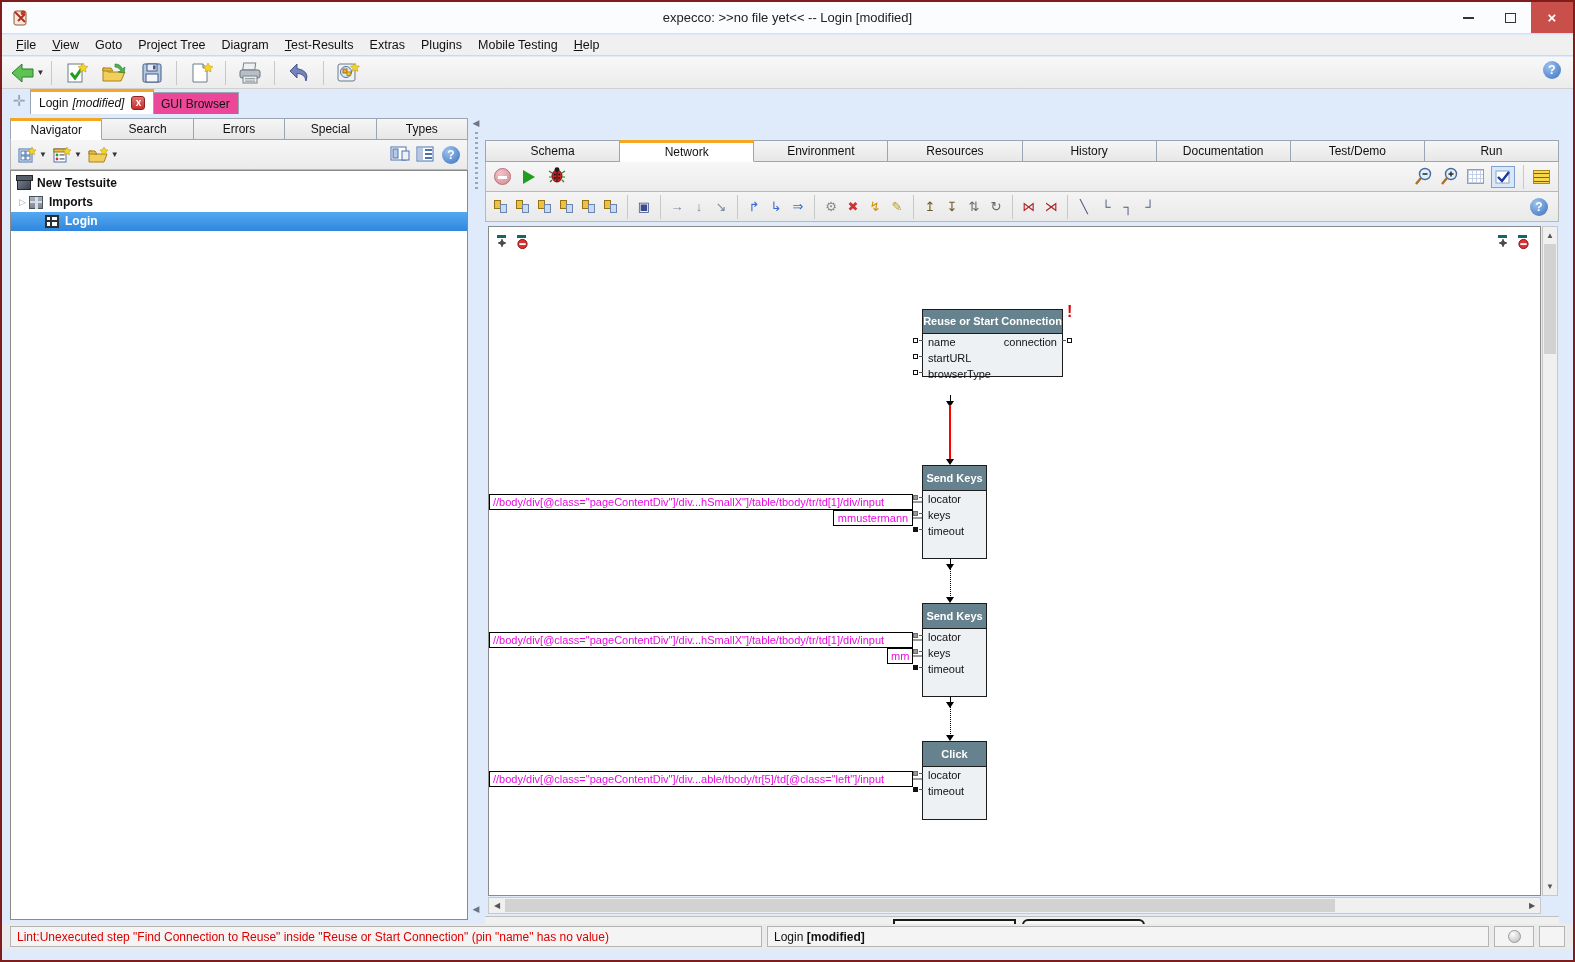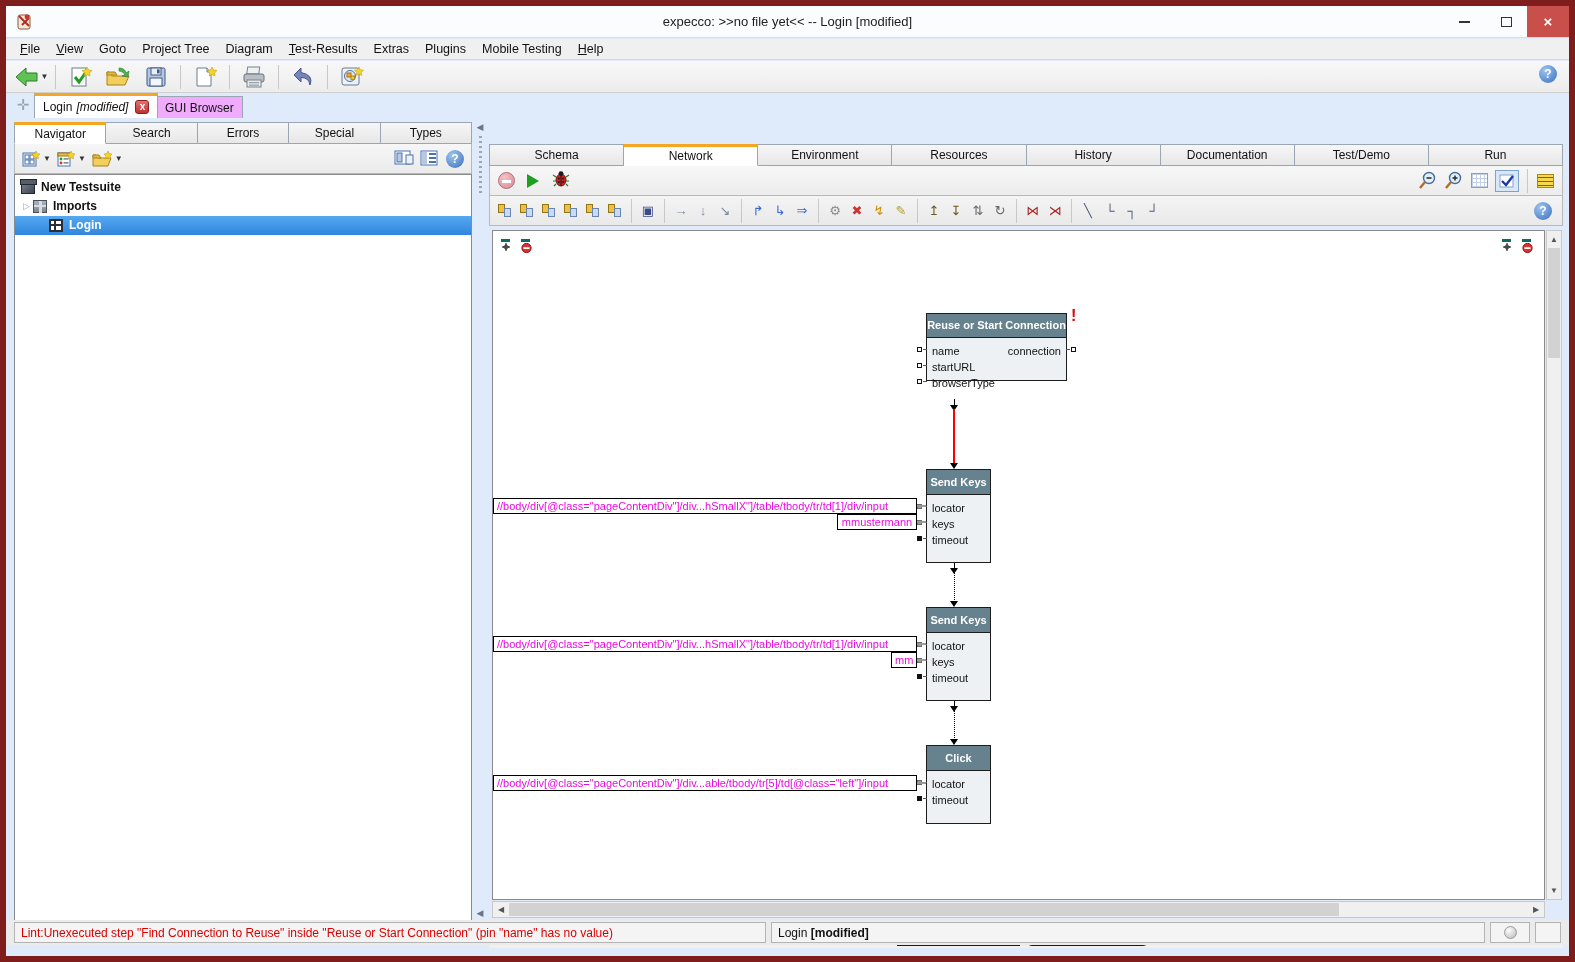--- a/index.html
+++ b/index.html
@@ -1,18 +1,18 @@
 <!DOCTYPE html>
 <html><head>
 <meta charset="utf-8">
 <style>
   * { box-sizing: border-box; margin: 0; padding: 0; }
   html,body { width:1575px; height:962px; overflow:hidden; }
   body { font-family:"Liberation Sans","DejaVu Sans",sans-serif; font-size:12px; color:#111; background:#dfeafa; }
-  .window { position:relative; width:1575px; height:962px; background:#dfeafa; border:6px solid #7f1d1d; }
+  .window { position:relative; width:1575px; height:962px; background:#dfeafa; border:2px solid #7f1d1d; }
 
   
   .titlebar { position:absolute; left:0; top:0; right:0; height:32px; background:#fbfcfd; border-bottom:1px solid #d7dee6; }
   .app-icon { position:absolute; left:9px; top:7px; width:18px; height:18px; }
   .wtitle { position:absolute; left:200px; right:200px; top:0; height:32px; line-height:32px; text-align:center; font-size:13px; color:#222; }
   .win-controls { position:absolute; right:0; top:0; height:31px; display:flex; }
   .win-btn { width:42px; height:31px; display:flex; align-items:center; justify-content:center; }
   .win-btn .bar { width:11px; height:2px; background:#333; }
   .win-btn .sq { width:11px; height:10px; border:1px solid #333; }
   .win-btn.close { background:#c9504a; color:#fff; font-size:15px; font-weight:bold; }
@@ -30,21 +30,21 @@
   .helpfloat { position:absolute; right:12px; top:4px; }
 
   
   .helpc { width:18px; height:18px; border-radius:50%; background:radial-gradient(circle at 35% 30%, #9cc4ee, #3a6fbe); color:#fff; font-weight:bold; font-size:12px; text-align:center; line-height:18px; }
 
   
   .tabrow { position:absolute; left:0; top:87px; right:0; height:25px; }
   .addtab { position:absolute; left:10px; top:5px; width:14px; height:14px; color:#9aa4ae; font-size:15px; font-weight:bold; line-height:13px; text-align:center; }
   .dtab { position:absolute; top:0; height:25px; background:#fff; border:1px solid #9aa6b2; border-bottom:none; display:flex; align-items:center; padding:0 8px; font-size:12px; }
   .dtab.active { border-top:3px solid #f5a623; z-index:2; }
-  .dtab.inactive { background:#f0abfc; top:3px; height:22px; }
+  .dtab.inactive { background:#ec4899; top:3px; height:22px; }
   .it { font-style:italic; margin-left:4px; }
   .tclose { margin-left:7px; width:14px; height:14px; background:linear-gradient(#e87070,#c03030); border:1px solid #902020; border-radius:3px; color:#fff; font-size:10px; line-height:12px; text-align:center; font-weight:bold; }
 
   
   .left-panel { position:absolute; left:8px; top:116px; width:458px; height:802px; }
   .right-panel { position:absolute; left:483px; top:132px; width:1074px; height:804px;margin-top:6px; }
 
   .ptabs { position:relative; height:22px; display:flex; }
   .ptab { flex:1; height:22px; background:linear-gradient(#f6f6f6,#e7e7e7); border:1px solid #9aa6b2; border-left:none; text-align:center; line-height:21px; font-size:12px; }
   .ptab:first-child { border-left:1px solid #9aa6b2; }
@@ -93,21 +93,21 @@
   .canvaswrap { position:absolute; left:1px; top:86px; width:1072px; height:688px; }
   .canvas { position:absolute; left:2px; top:0; width:1053px; height:670px; background:#fff; border:1px solid #8a8a8a; overflow:hidden; }
   .vscroll { position:absolute; right:0; top:0; width:16px; height:670px; background:#f0f0f0; border:1px solid #c8c8c8; }
   .vscroll .thumb { position:absolute; left:1px; top:17px; width:12px; height:110px; background:#d2d2d2; }
   .hscroll { position:absolute; left:2px; bottom:0; width:1053px; height:17px; background:#f0f0f0; border:1px solid #c8c8c8; }
   .hscroll .thumb { position:absolute; left:16px; top:1px; width:830px; height:13px; background:#d2d2d2; }
   .scrollarr { position:absolute; color:#555; font-size:8px; line-height:15px; width:14px; text-align:center; }
 
   .nblock { position:absolute; border:1px solid #1c1c1c; background:#eef1f4; }
   .nhead { height:24px; background:#66828f; color:#fff; font-weight:bold; font-size:11px; text-align:center; line-height:23px; border-bottom:1px solid #1c1c1c; white-space:nowrap; }
-  .nbody { position:relative; padding-top:5px; }
+  .nbody { position:relative; }
   .prow { position:relative; height:16px; line-height:16px; font-size:11px; padding-left:5px; white-space:nowrap; }
   .pout { position:absolute; right:5px; top:0; }
   .pin { position:absolute; width:5px; height:5px; background:#fff; border:1px solid #111; top:4px; }
   .pin.inp { left:-10px; }
   .pin.outp { right:-10px; }
   .pin.gray { background:#9a9a9a; border-color:#6a6a6a; }
   .pin.black { background:#111; }
   .pin.inp::after { content:""; position:absolute; left:5px; top:1px; width:4px; height:1px; background:#555; }
   .pin.outp::after { content:""; position:absolute; right:5px; top:1px; width:4px; height:1px; background:#555; }
 

